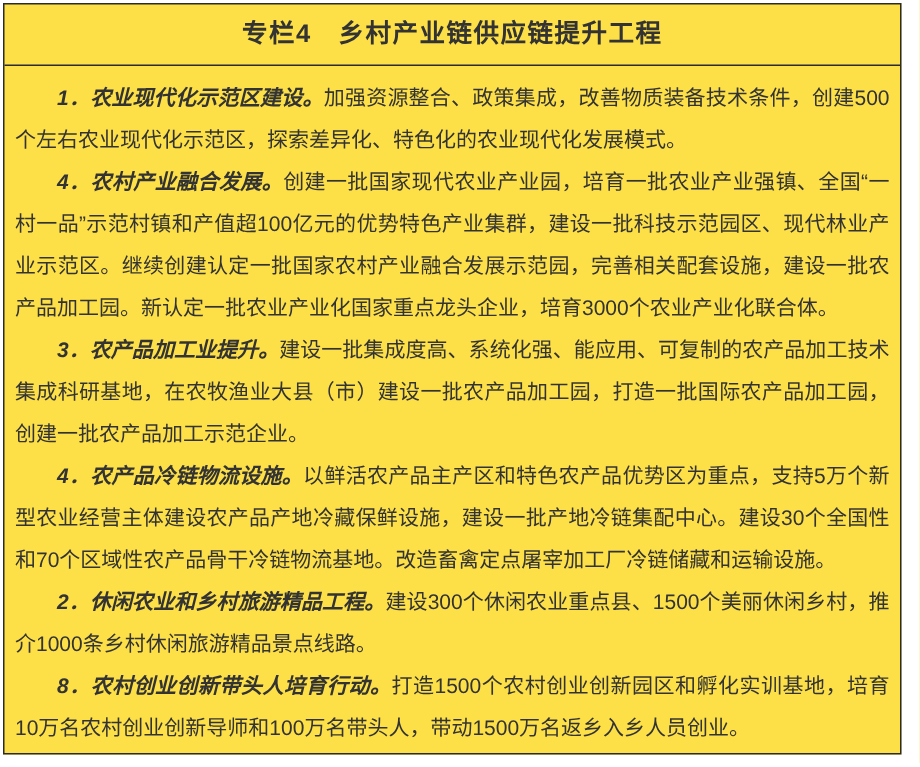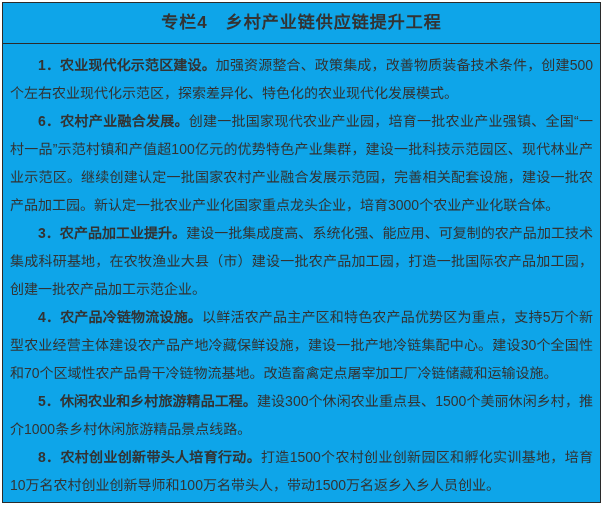--- a/index.html
+++ b/index.html
@@ -15,21 +15,21 @@
     color: #333333;
   }
   .panel {
     position: absolute;
     left: 2px;
     top: 2px;
     width: 599px;
     height: 501px;
     box-sizing: border-box;
     border: 1px solid #2b2b2b;
-    background: #0ea5e9;
+    background: #fde047;
   }
   .panel-title {
     height: 40px;
     line-height: 40px;
     text-align: center;
     font-size: 17px;
     font-weight: bold;
     letter-spacing: 1px;
     border-bottom: 1px solid #2b2b2b;
     color: #333333;
@@ -41,28 +41,29 @@
     line-height: 28px;
     text-align: justify;
     color: #333333;
   }
   .para {
     margin: 0;
     text-indent: 2em;
   }
   .lead {
     font-weight: bold;
+    font-style: italic;
   }
 </style>
 </head>
 <body>
 
 <div class="panel">
   <div class="panel-title">专栏4　乡村产业链供应链提升工程</div>
   <div class="panel-body">
     <p class="para"><span class="lead">1．农业现代化示范区建设。</span><span>加强资源整合、政策集成，改善物质装备技术条件，创建500个左右农业现代化示范区，探索差异化、特色化的农业现代化发展模式。</span></p>
-    <p class="para"><span class="lead">6．农村产业融合发展。</span><span>创建一批国家现代农业产业园，培育一批农业产业强镇、全国“一村一品”示范村镇和产值超100亿元的优势特色产业集群，建设一批科技示范园区、现代林业产业示范区。继续创建认定一批国家农村产业融合发展示范园，完善相关配套设施，建设一批农产品加工园。新认定一批农业产业化国家重点龙头企业，培育3000个农业产业化联合体。</span></p>
+    <p class="para"><span class="lead">4．农村产业融合发展。</span><span>创建一批国家现代农业产业园，培育一批农业产业强镇、全国“一村一品”示范村镇和产值超100亿元的优势特色产业集群，建设一批科技示范园区、现代林业产业示范区。继续创建认定一批国家农村产业融合发展示范园，完善相关配套设施，建设一批农产品加工园。新认定一批农业产业化国家重点龙头企业，培育3000个农业产业化联合体。</span></p>
     <p class="para"><span class="lead">3．农产品加工业提升。</span><span>建设一批集成度高、系统化强、能应用、可复制的农产品加工技术集成科研基地，在农牧渔业大县（市）建设一批农产品加工园，打造一批国际农产品加工园，创建一批农产品加工示范企业。</span></p>
     <p class="para"><span class="lead">4．农产品冷链物流设施。</span><span>以鲜活农产品主产区和特色农产品优势区为重点，支持5万个新型农业经营主体建设农产品产地冷藏保鲜设施，建设一批产地冷链集配中心。建设30个全国性和70个区域性农产品骨干冷链物流基地。改造畜禽定点屠宰加工厂冷链储藏和运输设施。</span></p>
-    <p class="para"><span class="lead">5．休闲农业和乡村旅游精品工程。</span><span>建设300个休闲农业重点县、1500个美丽休闲乡村，推介1000条乡村休闲旅游精品景点线路。</span></p>
+    <p class="para"><span class="lead">2．休闲农业和乡村旅游精品工程。</span><span>建设300个休闲农业重点县、1500个美丽休闲乡村，推介1000条乡村休闲旅游精品景点线路。</span></p>
     <p class="para"><span class="lead">8．农村创业创新带头人培育行动。</span><span>打造1500个农村创业创新园区和孵化实训基地，培育10万名农村创业创新导师和100万名带头人，带动1500万名返乡入乡人员创业。</span></p>
   </div>
 </div>
 
 </body></html>

